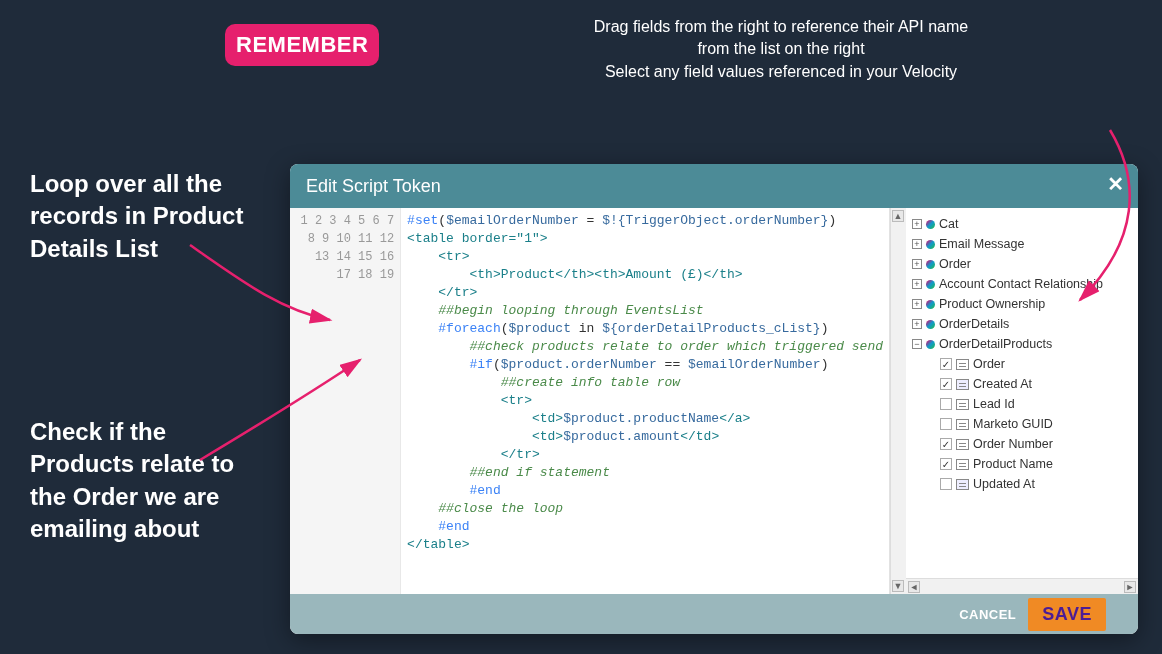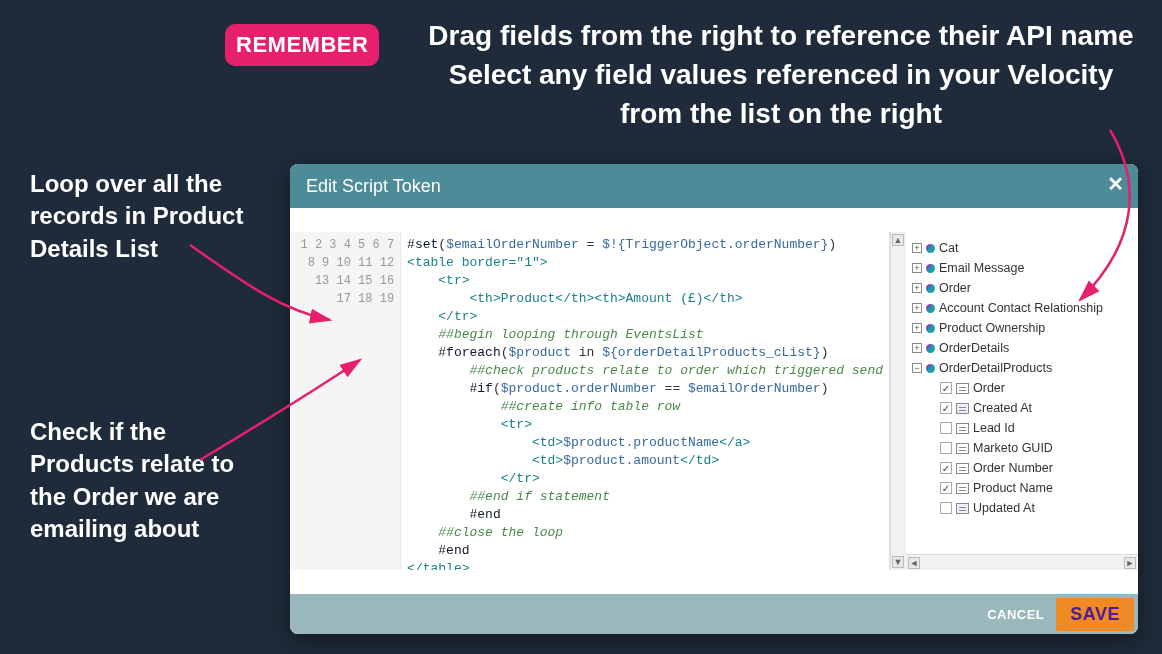--- a/index.html
+++ b/index.html
@@ -23,22 +23,22 @@
     padding: 8px 11px;
     border-radius: 10px;
     letter-spacing: 0.5px;
   }
 
   .instructions {
     position: absolute;
     top: 16px;
     left: 420px;
     right: 20px;
-    font-size: 28px;
-    font-weight: 700;
+    font-size: 16px;
+    font-weight: 400;
     line-height: 1.4;
     text-align: center;
   }
 
   .annot-left-1 {
     position: absolute;
     top: 140px;
     left: 30px;
     font-size: 24px;
     font-weight: 700;
@@ -61,21 +61,20 @@
     top: 164px;
     left: 290px;
     width: 848px;
     height: 470px;
     background: #fff;
     border-radius: 8px;
     box-shadow: 0 6px 24px rgba(0,0,0,0.4);
     overflow: hidden;
     display: flex;
     flex-direction: column;
-    gap: 24px;
   }
   .dialog-header {
     background: #4c8b97;
     color: #fff;
     height: 44px;
     display: flex;
     align-items: center;
     padding: 0 16px;
     font-size: 18px;
     font-weight: 400;
@@ -116,21 +115,21 @@
     line-height: 18px;
     user-select: none;
     font-size: 12px;
   }
   .code {
     padding: 4px 6px;
     line-height: 18px;
     white-space: pre;
     flex: 1;
   }
-  .tok-dir   { color: #0f172a; }           
+  .tok-dir   { color: #3b82f6; }           
   .tok-var   { color: #376a9e; }           
   .tok-html  { color: #1a7f89; }
   .tok-cmt   { color: #4a8a49; font-style: italic; }
   .tok-txt   { color: #333; }
 
   .sidepanel {
     width: 232px;
     background: #fff;
     font-size: 12.5px;
     color: #333;
@@ -231,21 +230,21 @@
   .vscroll .arrow.up { top: 2px; }
   .vscroll .arrow.dn { bottom: 2px; }
 
   .dialog-footer {
     height: 40px;
     background: #9ab7bc;
     display: flex;
     justify-content: flex-end;
     align-items: center;
     gap: 12px;
-    padding: 0 4px;
+    padding: 0 32px;
   }
   .btn-cancel {
     color: #fff;
     font-size: 13px;
     font-weight: 600;
     letter-spacing: 0.5px;
     cursor: pointer;
   }
   .btn-save {
     background: #f08a24;
@@ -265,22 +264,22 @@
     pointer-events: none;
   }
 </style>
 </head>
 <body>
 
 <div class="remember-pill">REMEMBER</div>
 
 <div class="instructions">
   <div>Drag fields from the right to reference their API name</div>
+  <div>from the list on the right</div>
   <div>Select any field values referenced in your Velocity</div>
-  <div>from the list on the right</div>
 </div>
 
 <div class="annot-left-1">Loop over all the records in Product Details List</div>
 <div class="annot-left-2">Check if the Products relate to the Order we are emailing about</div>
 
 <div class="dialog">
   <div class="dialog-header">
     <span>Edit Script Token</span>
     <span class="dialog-close">✕</span>
   </div>

